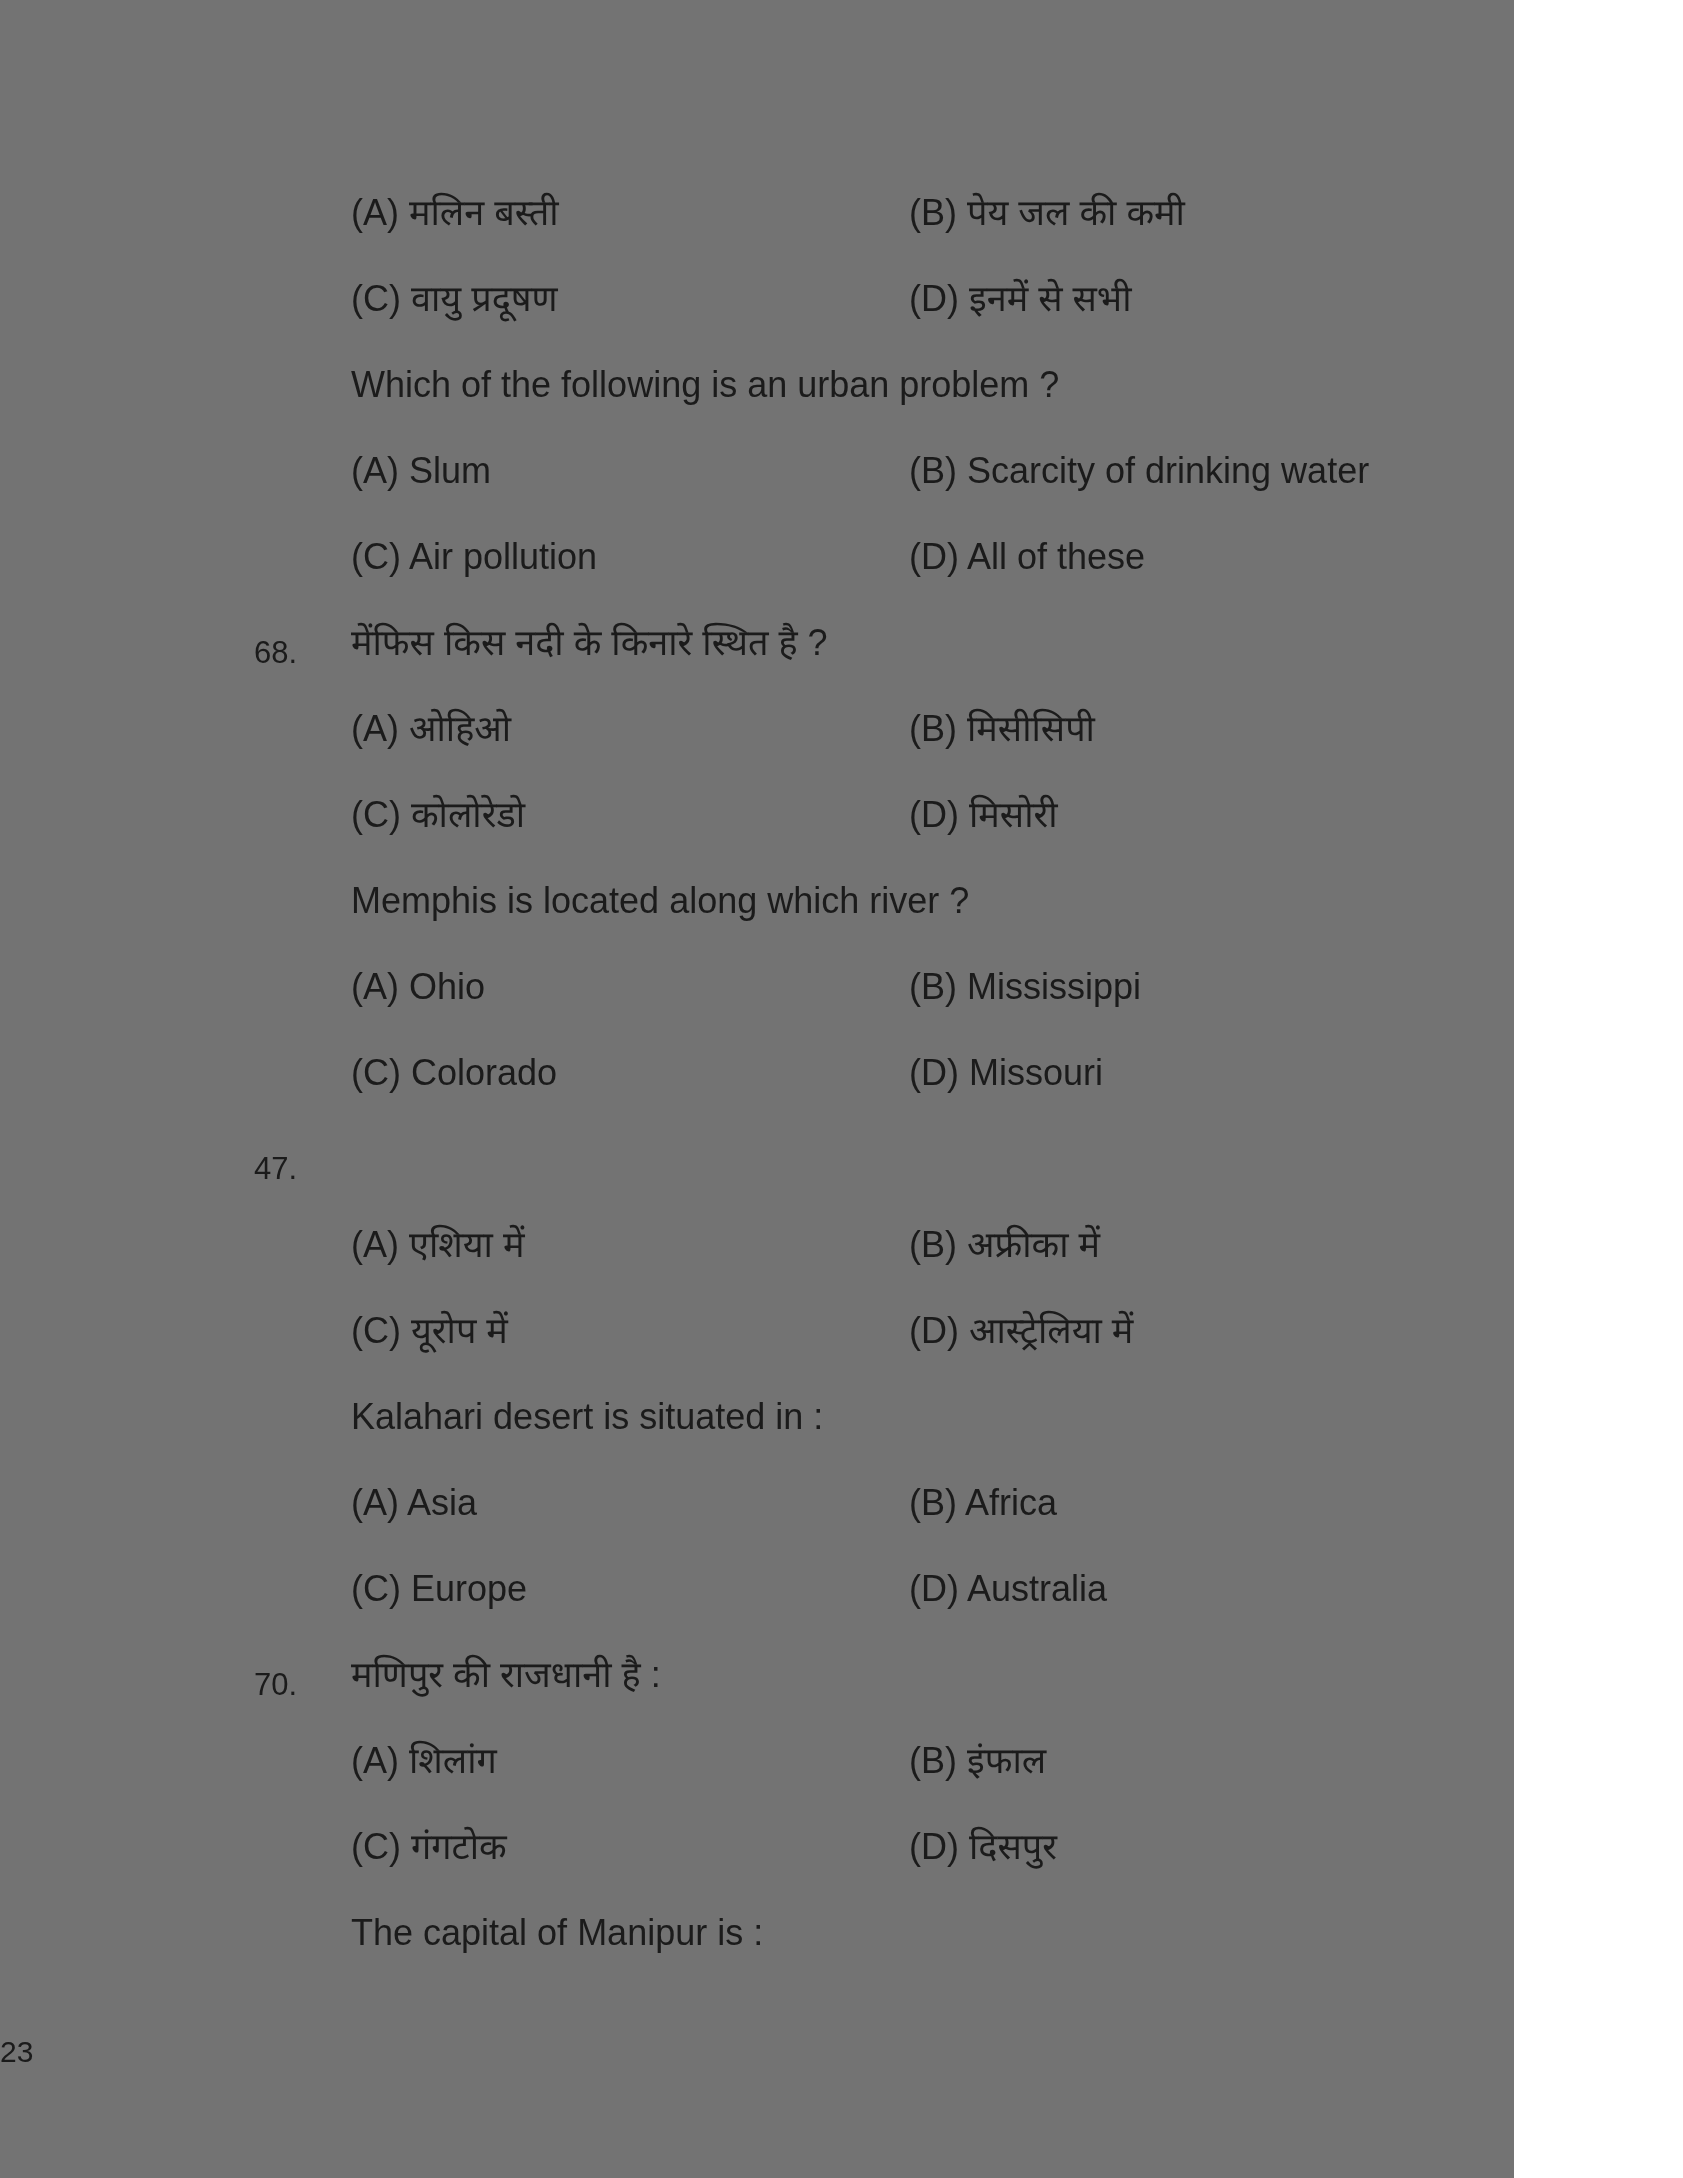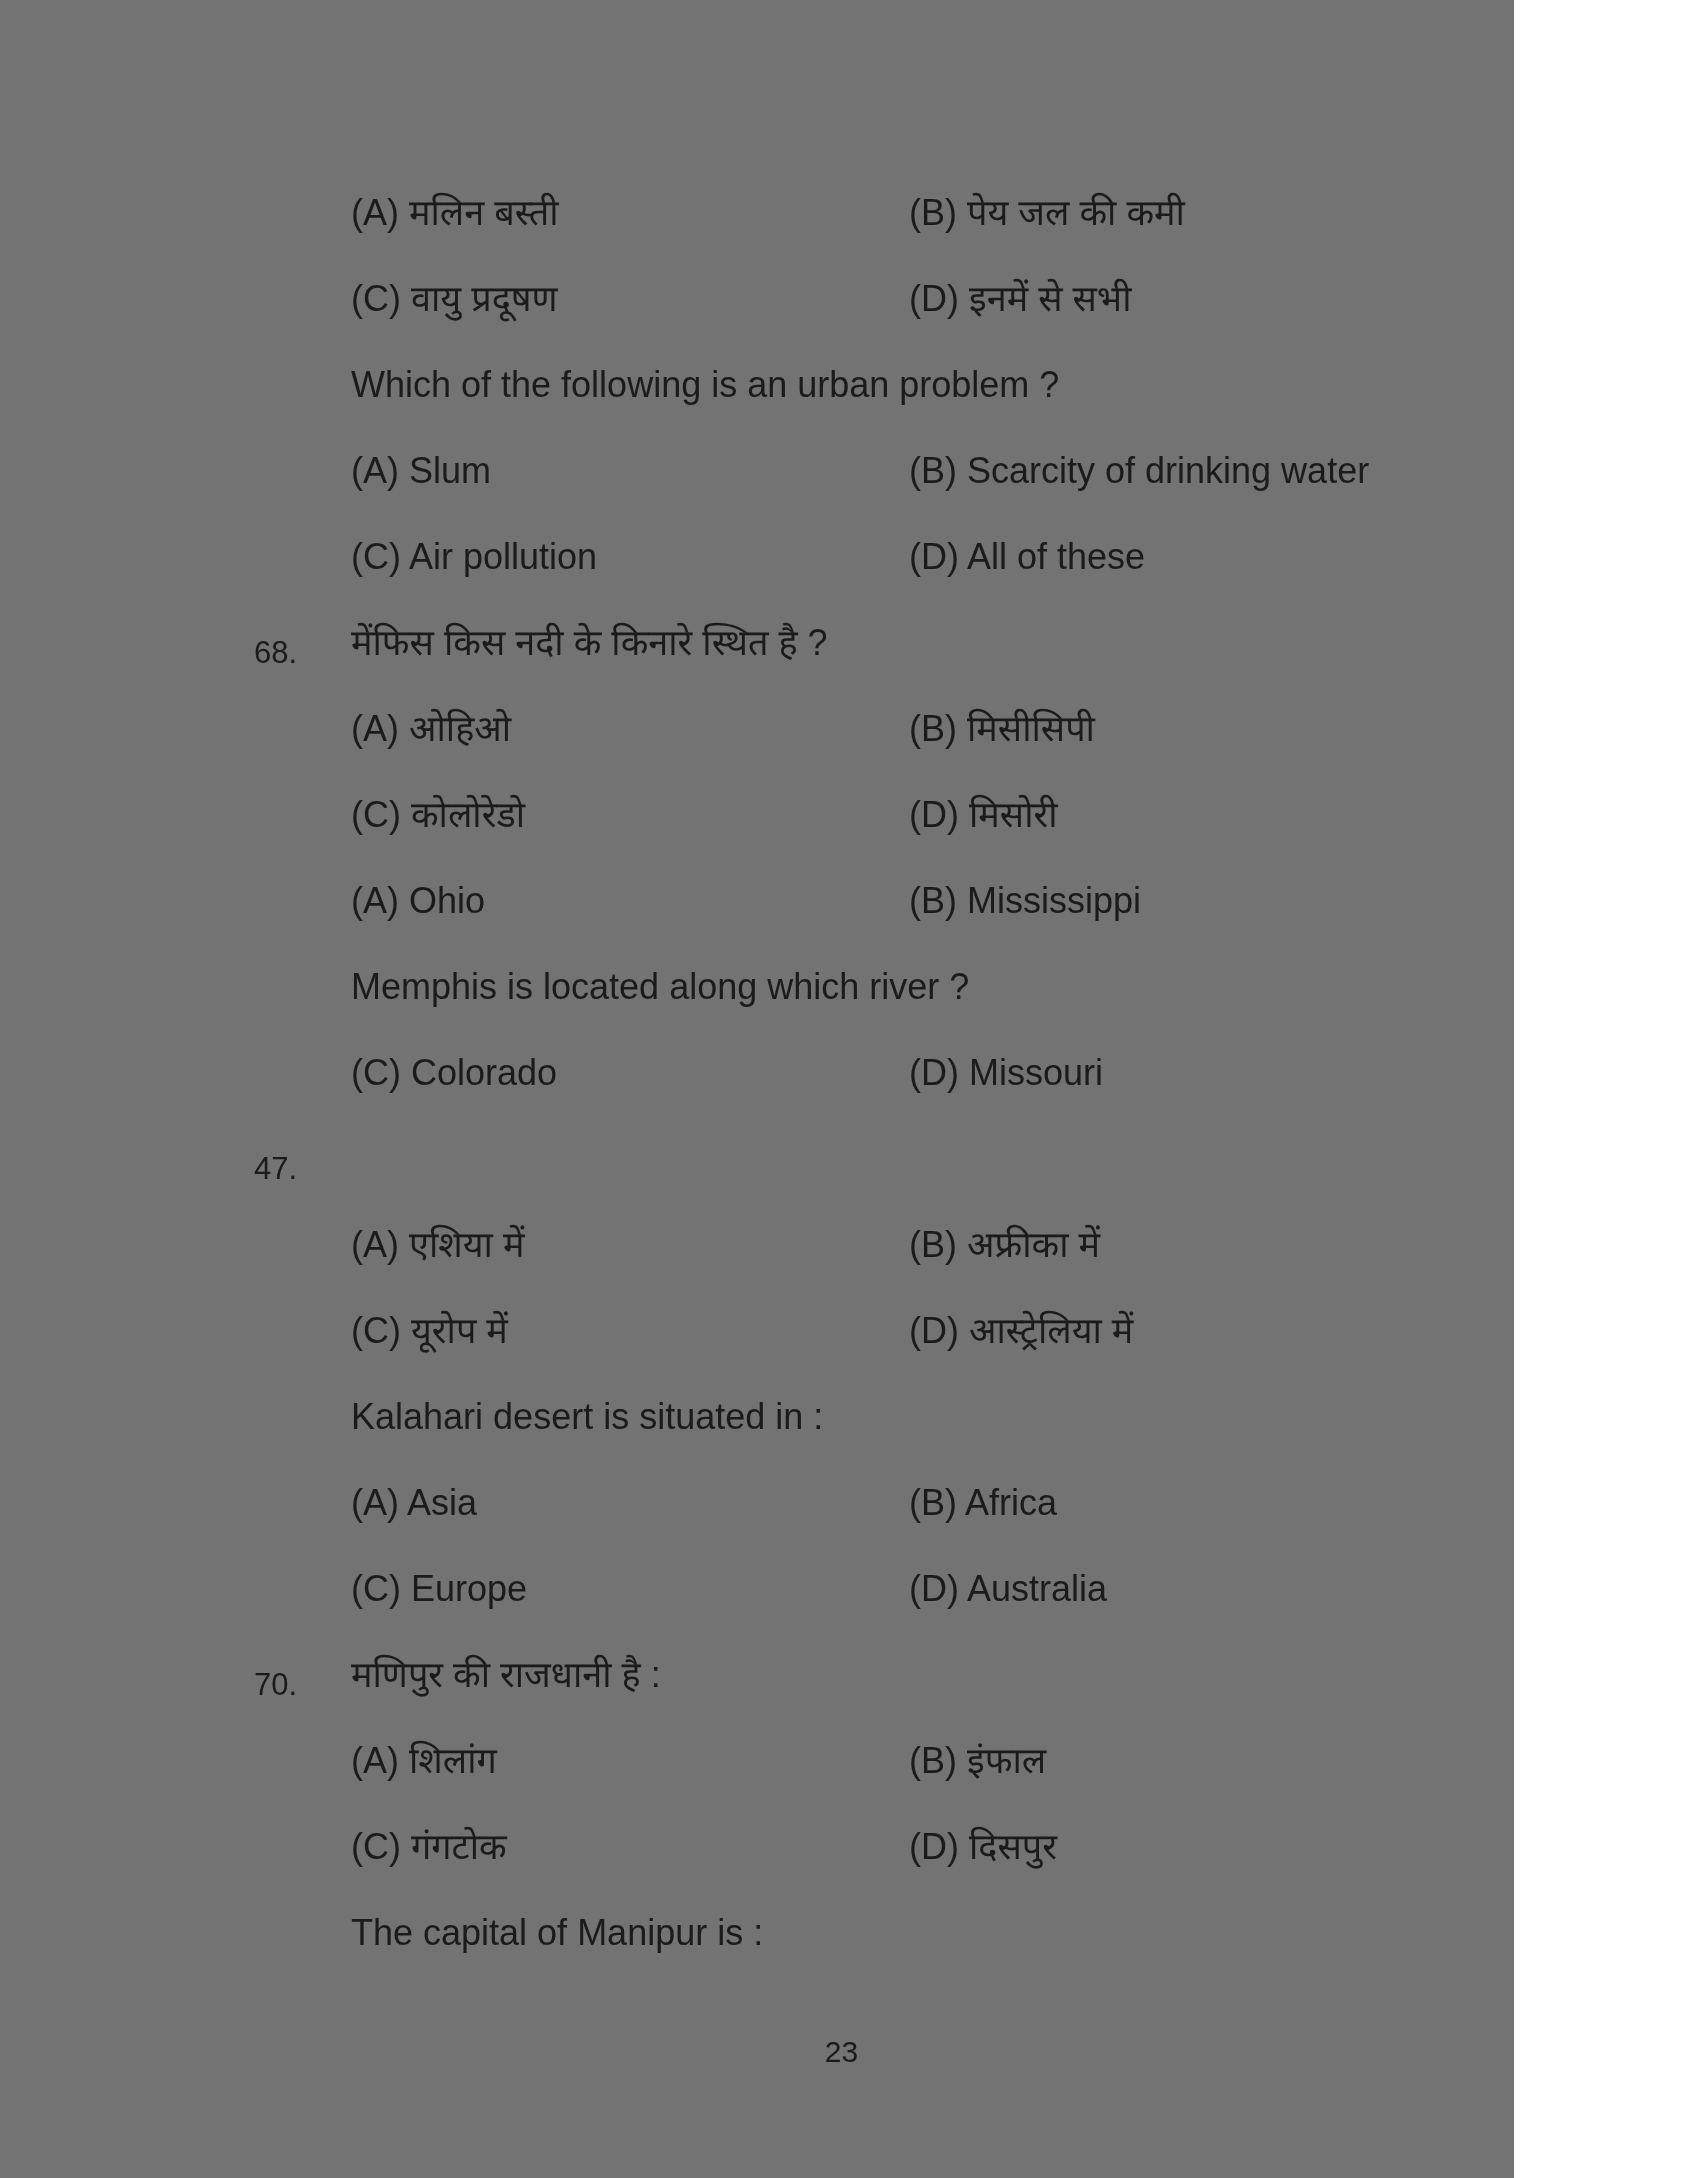--- a/index.html
+++ b/index.html
@@ -26,21 +26,21 @@
     top: 10px;
     font-size: 31px;
   }
   .c1 { position: absolute; left: 351px; }
   .c2 { position: absolute; left: 909px; }
   .pagenum {
     position: absolute;
     top: 2035px;
     left: 0;
     width: 1683px;
-    text-align: center;
+    text-align: left;
     font-size: 30px;
   }
 </style>
 </head>
 <body>
 
 <div class="page">
   <div class="content">
 
     <section>
@@ -72,25 +72,25 @@
       </div>
       <div class="row">
         <span class="c1">(A) ओहिओ</span>
         <span class="c2">(B) मिसीसिपी</span>
       </div>
       <div class="row">
         <span class="c1">(C) कोलोरेडो</span>
         <span class="c2">(D) मिसोरी</span>
       </div>
       <div class="row">
+        <span class="c1">Memphis is located along which river ?</span>
+      </div>
+      <div class="row">
         <span class="c1">(A) Ohio</span>
         <span class="c2">(B) Mississippi</span>
-      </div>
-      <div class="row">
-        <span class="c1">Memphis is located along which river ?</span>
       </div>
       <div class="row">
         <span class="c1">(C) Colorado</span>
         <span class="c2">(D) Missouri</span>
       </div>
     </section>
 
     <section>
       <div class="row">
         <span class="num">47.</span>

